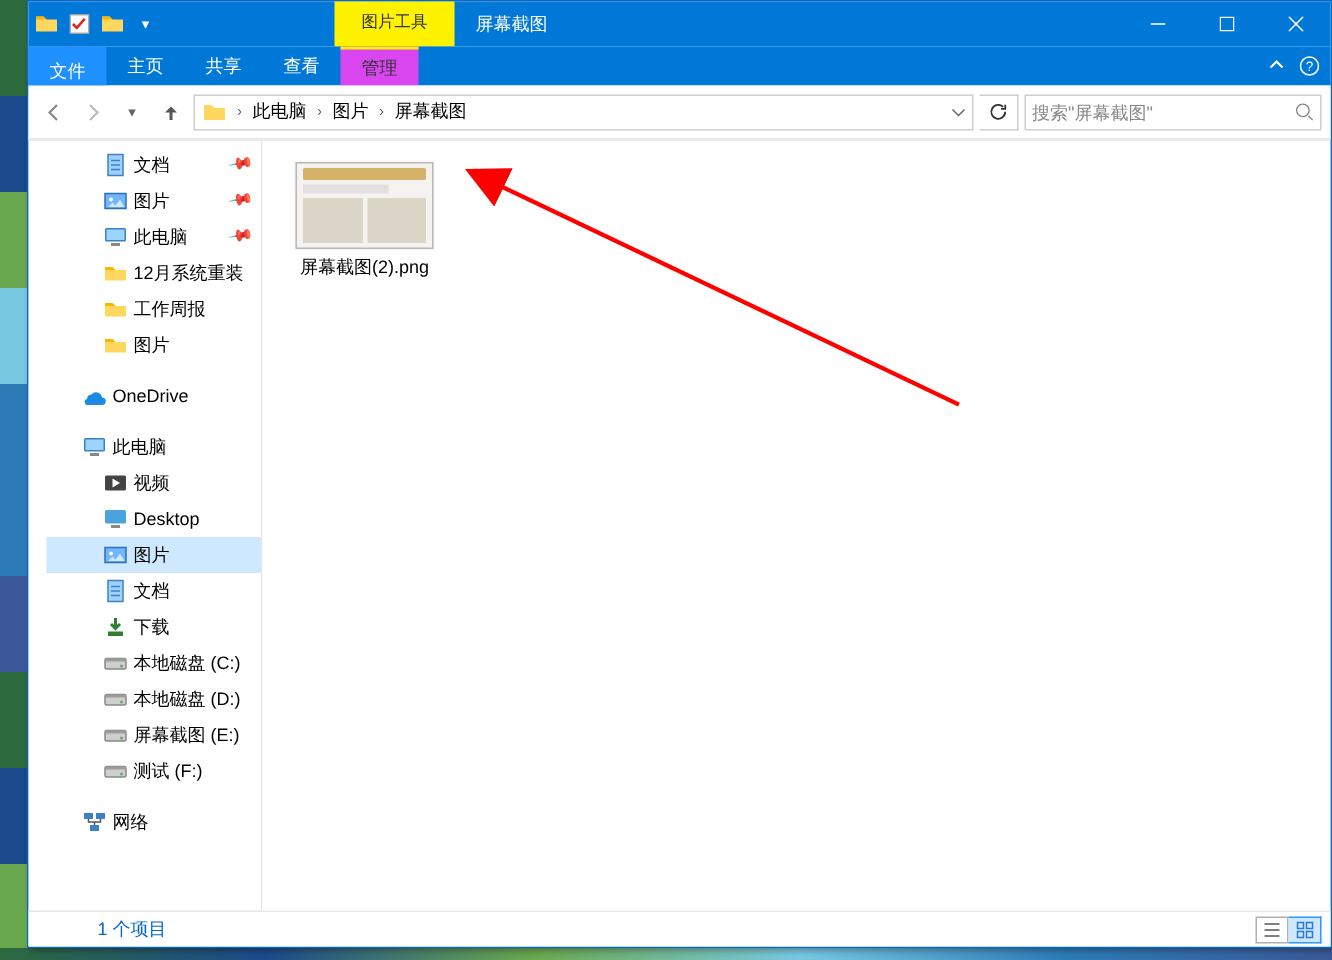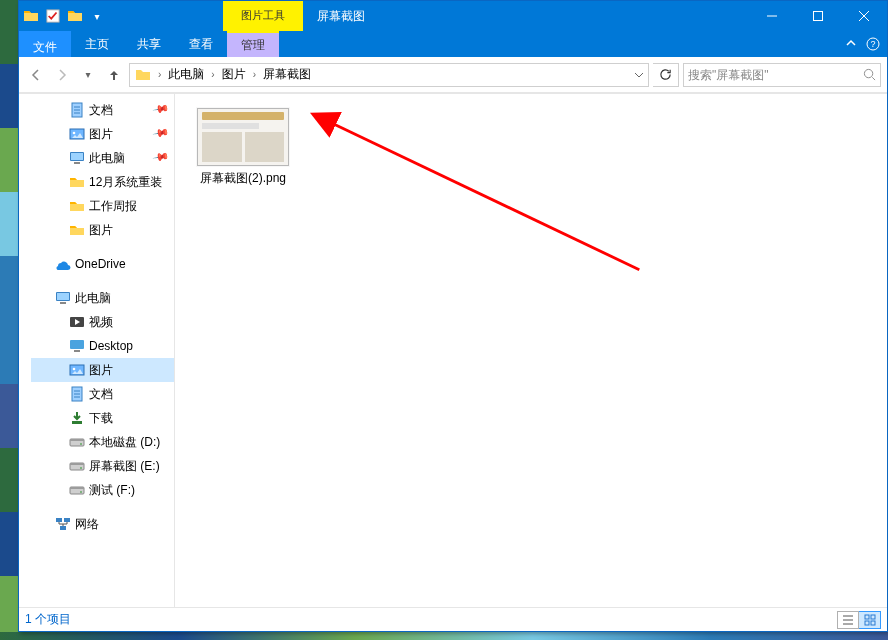--- a/index.html
+++ b/index.html
@@ -45,21 +45,21 @@
   .spacer { flex:1; }
   .winbtns { display:flex; }
   .winbtn { width:46px; display:flex; align-items:center; justify-content:center; color:#fff; }
 
   
   .ribbon-tabs {
     height: 26px; background:#0078d7; color:#fff; display:flex; align-items:stretch; font-size:12px;
   }
   .file-tab { background:#1e90ff; color:#fff; padding: 16px 14px; display:flex; align-items:center; }
   .rtab { padding:0 14px; display:flex; align-items:center; }
-  .rtab.tool-mgmt { background:#c4b5fd; color:#333; border-top:2px solid #fff200; }
+  .rtab.tool-mgmt { background:#d946ef; color:#333; border-top:2px solid #fff200; }
   .ribbon-right { margin-left:auto; display:flex; align-items:center; gap:6px; padding-right:6px; }
   .chev-icn, .help-icn { width:16px; height:16px; display:flex; align-items:center; justify-content:center; color:#fff; font-size:12px; }
 
   
   .navbar {
     height: 36px; border-bottom:1px solid #e6e6e6;
     display:flex; align-items:center; gap:4px; padding: 4px 6px;
     background:#fff;
   }
   .nav-arrows { display:flex; align-items:center; gap:4px; }
@@ -116,21 +116,21 @@
   .file-label { text-align:left; word-break:break-all; }
 
   
   .arrow-overlay { position:absolute; left:0; top:0; width:100%; height:100%; pointer-events:none; }
 
   
   .statusbar {
     height:24px; border-top:1px solid #e6e6e6; background:#fff;
     display:flex; align-items:center; font-size:12px; padding:0 6px;
   }
-  .statusbar .count { color:#0066cc; }
+  .statusbar .count { color:#0066cc;margin-left:40px; }
   .view-toggles { margin-left:auto; display:flex; gap:0; }
   .vt {
     width:22px; height:18px; border:1px solid #b0b0b0; display:flex; align-items:center; justify-content:center;
     background:#fff;
   }
   .vt.active { background:#cde8ff; border-color:#3399ff; }
   .vt + .vt { border-left:none; }
 
   svg { display:block; }
 </style>
@@ -382,20 +382,30 @@
           <span>文档</span>
         </div>
         <div class="tree-item pad2 ">
           <span class="sb-icon">
             <svg width="16" height="16" viewBox="0 0 16 16">
               <path d="M8 2v7M5 6l3 3 3-3" stroke="#2e7d32" stroke-width="2" fill="none"></path>
               <rect x="3" y="11" width="10" height="3" fill="#2e7d32"></rect>
             </svg>
           </span>
           <span>下载</span>
+        </div>
+        <div class="tree-item pad2 ">
+          <span class="sb-icon">
+            <svg width="16" height="16" viewBox="0 0 16 16">
+              <rect x="1" y="5" width="14" height="7" fill="#cfcfcf" stroke="#888" rx="1"></rect>
+              <rect x="1" y="5" width="14" height="2" fill="#9c9c9c"></rect>
+              <circle cx="12" cy="10" r="1" fill="#6a6"></circle>
+            </svg>
+          </span>
+          <span>本地磁盘 (C:)</span>
         </div>
         <div class="tree-item pad2 ">
           <span class="sb-icon">
             <svg width="16" height="16" viewBox="0 0 16 16">
               <rect x="1" y="5" width="14" height="7" fill="#cfcfcf" stroke="#888" rx="1"></rect>
               <rect x="1" y="5" width="14" height="2" fill="#9c9c9c"></rect>
               <circle cx="12" cy="10" r="1" fill="#6a6"></circle>
             </svg>
           </span>
           <span>本地磁盘 (D:)</span>

